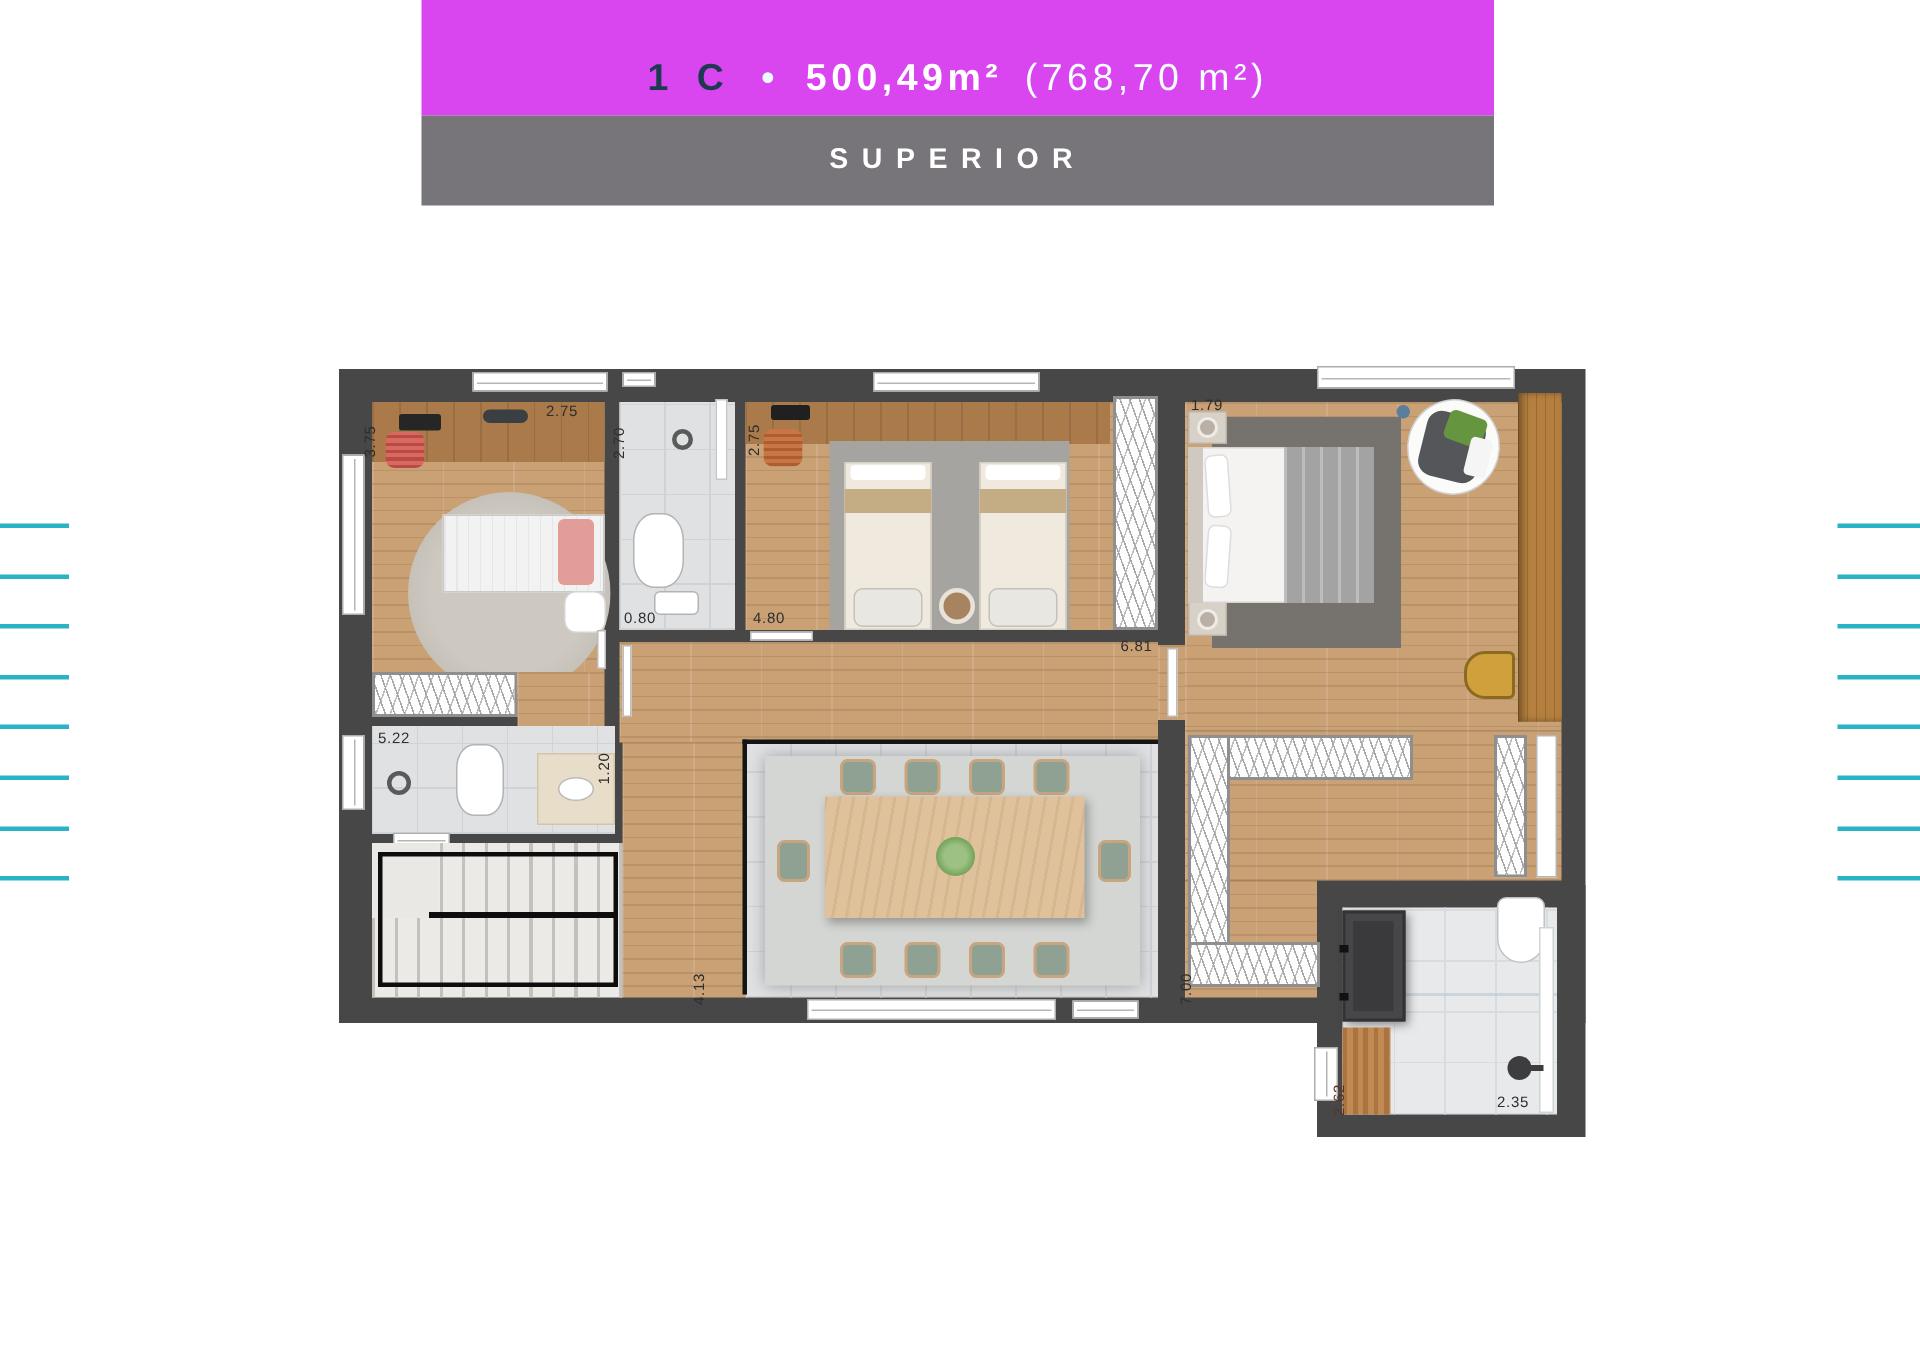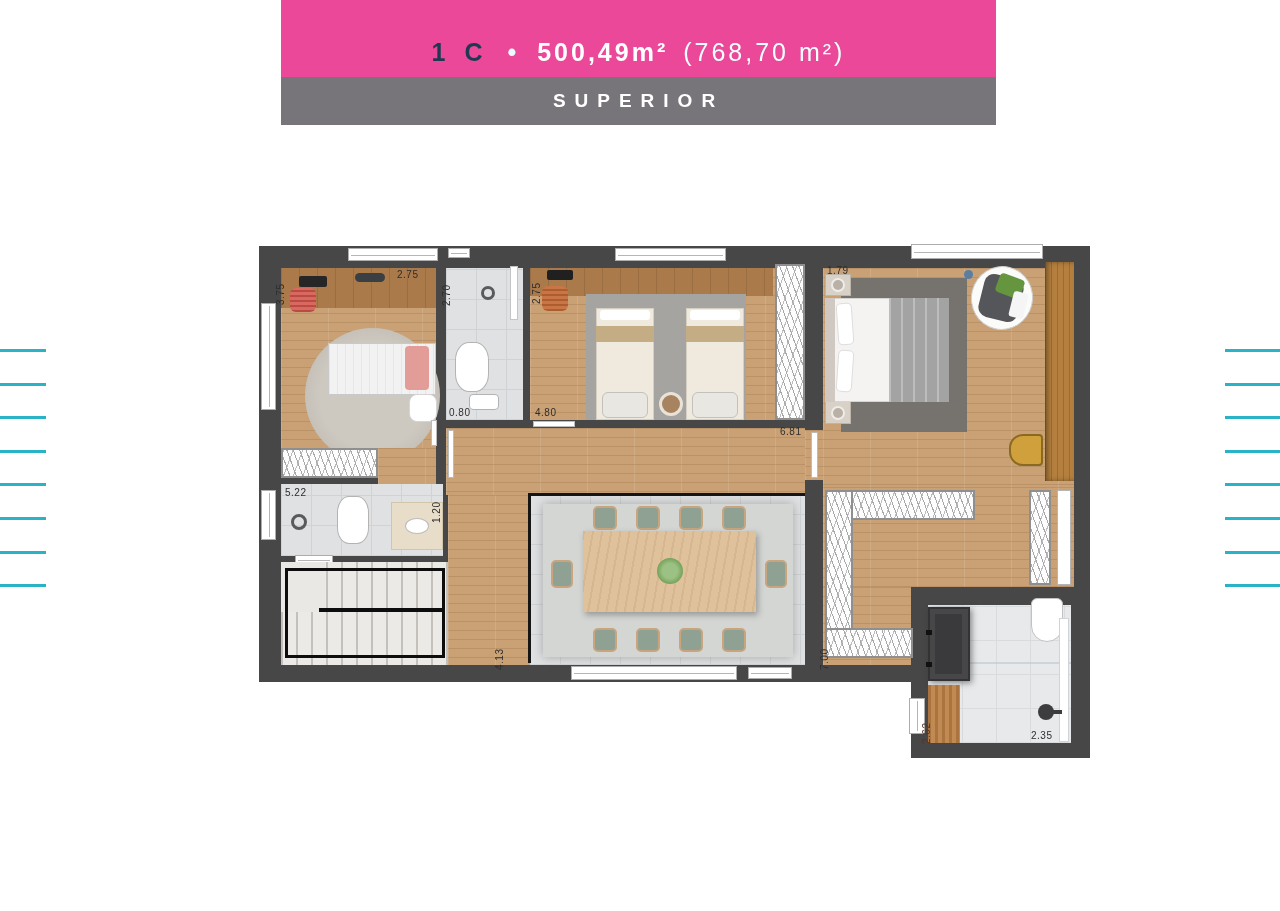--- a/index.html
+++ b/index.html
@@ -7,27 +7,27 @@
         font-family:"Liberation Sans",sans-serif;}
   .abs{position:absolute;}
   
   #header-band{position:absolute;left:281px;top:0;width:715px;height:77px;background:#00b2c4;
     display:flex;align-items:flex-end;justify-content:center;padding-bottom:10px;box-sizing:border-box;}
   #header-title{font-size:25px;letter-spacing:2px;color:#fff;white-space:nowrap;}
   #header-title .unit{color:#1d3a52;font-weight:700;letter-spacing:6px;}
   #header-title .sep{color:#eafcff;margin:0 10px;font-weight:700;}
   #header-title .area{font-weight:700;letter-spacing:3px;}
   #header-title .total{font-weight:400;letter-spacing:3px;color:#f2feff;margin-left:6px;}
-  #level-bar{position:absolute;left:281px;top:77px;width:715px;height:48px;background:#77747a;
+  #level-bar{position:absolute;left:281px;top:77px;width:715px;height:60px;background:#77747a;
     display:flex;align-items:center;justify-content:center;}
   #level-bar .lvl{color:#fff;font-size:19px;font-weight:700;letter-spacing:9px;}
   
   .sline{position:absolute;left:0;right:0;height:3px;background:#2ab3c6;}
   
-  #plan{position:absolute;left:226px;top:242px;width:831px;height:516px;margin-left:33px;}
+  #plan{position:absolute;left:226px;top:242px;width:831px;height:516px;}
   .wall{background:#474747;}
   .wood{background-color:#c9a175;background-image:
     repeating-linear-gradient(180deg,rgba(101,67,33,.16) 0 1px,transparent 1px 9px),
     repeating-linear-gradient(90deg,rgba(255,255,255,.12) 0 1px,transparent 1px 47px);}
   .woodd{background-color:#ab7a4b;background-image:
     repeating-linear-gradient(90deg,rgba(0,0,0,.10) 0 1px,transparent 1px 18px);}
   .woodv{background-color:#b5803f;background-image:
     repeating-linear-gradient(90deg,rgba(80,45,10,.25) 0 1px,transparent 1px 6px);
     box-shadow:inset 3px 0 5px rgba(0,0,0,.35);}
   .tile{background-color:#dfe1e2;background-image:
@@ -45,21 +45,21 @@
   .dim{position:absolute;font-size:10px;color:#2e2e2e;letter-spacing:.5px;line-height:12px;}
   .vdim{writing-mode:vertical-rl;transform:rotate(180deg);}
   .chair{position:absolute;background:#8fa193;border:2px solid #c8a57e;border-radius:5px;box-sizing:border-box;}
   #stairs{background:#eceae7;background-image:repeating-linear-gradient(90deg,#c4c1bc 0 2px,transparent 2px 15px);}
 </style>
 </head>
 <body>
 
 <div id="page">
 
-  <div id="header-band" style="background: #ec4899;">
+  <div id="header-band" style="background: #d946ef;">
     <div id="header-title">
       <span class="unit" style="color: rgb(29, 58, 82);">1 C</span>
       <span class="sep">•</span>
       <span class="area">500,49m²</span>
       <span class="total">(768,70 m²)</span>
     </div>
   </div>
   <div id="level-bar" style="background: rgb(119, 116, 122);">
     <span class="lvl">SUPERIOR</span>
   </div>

